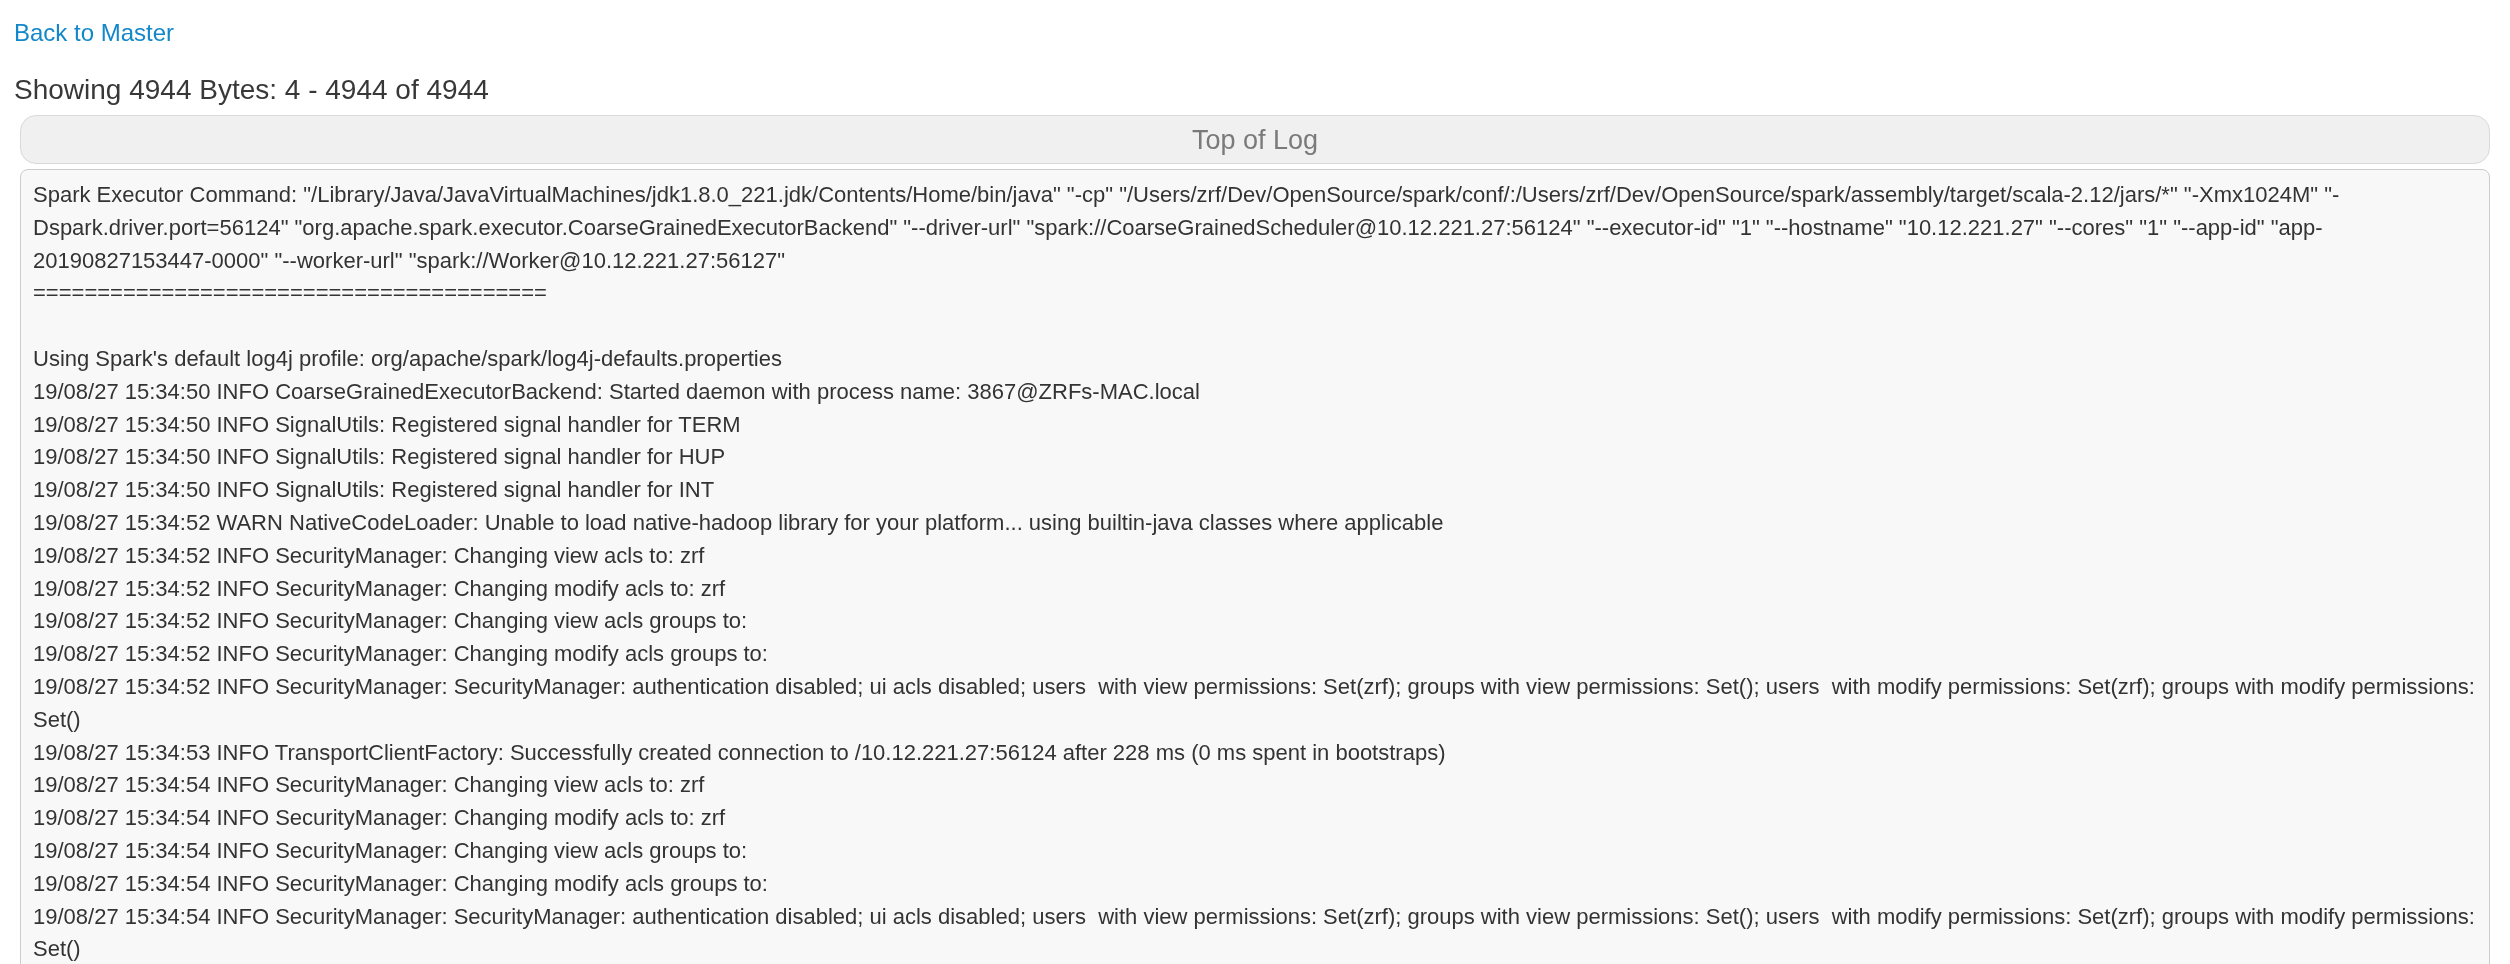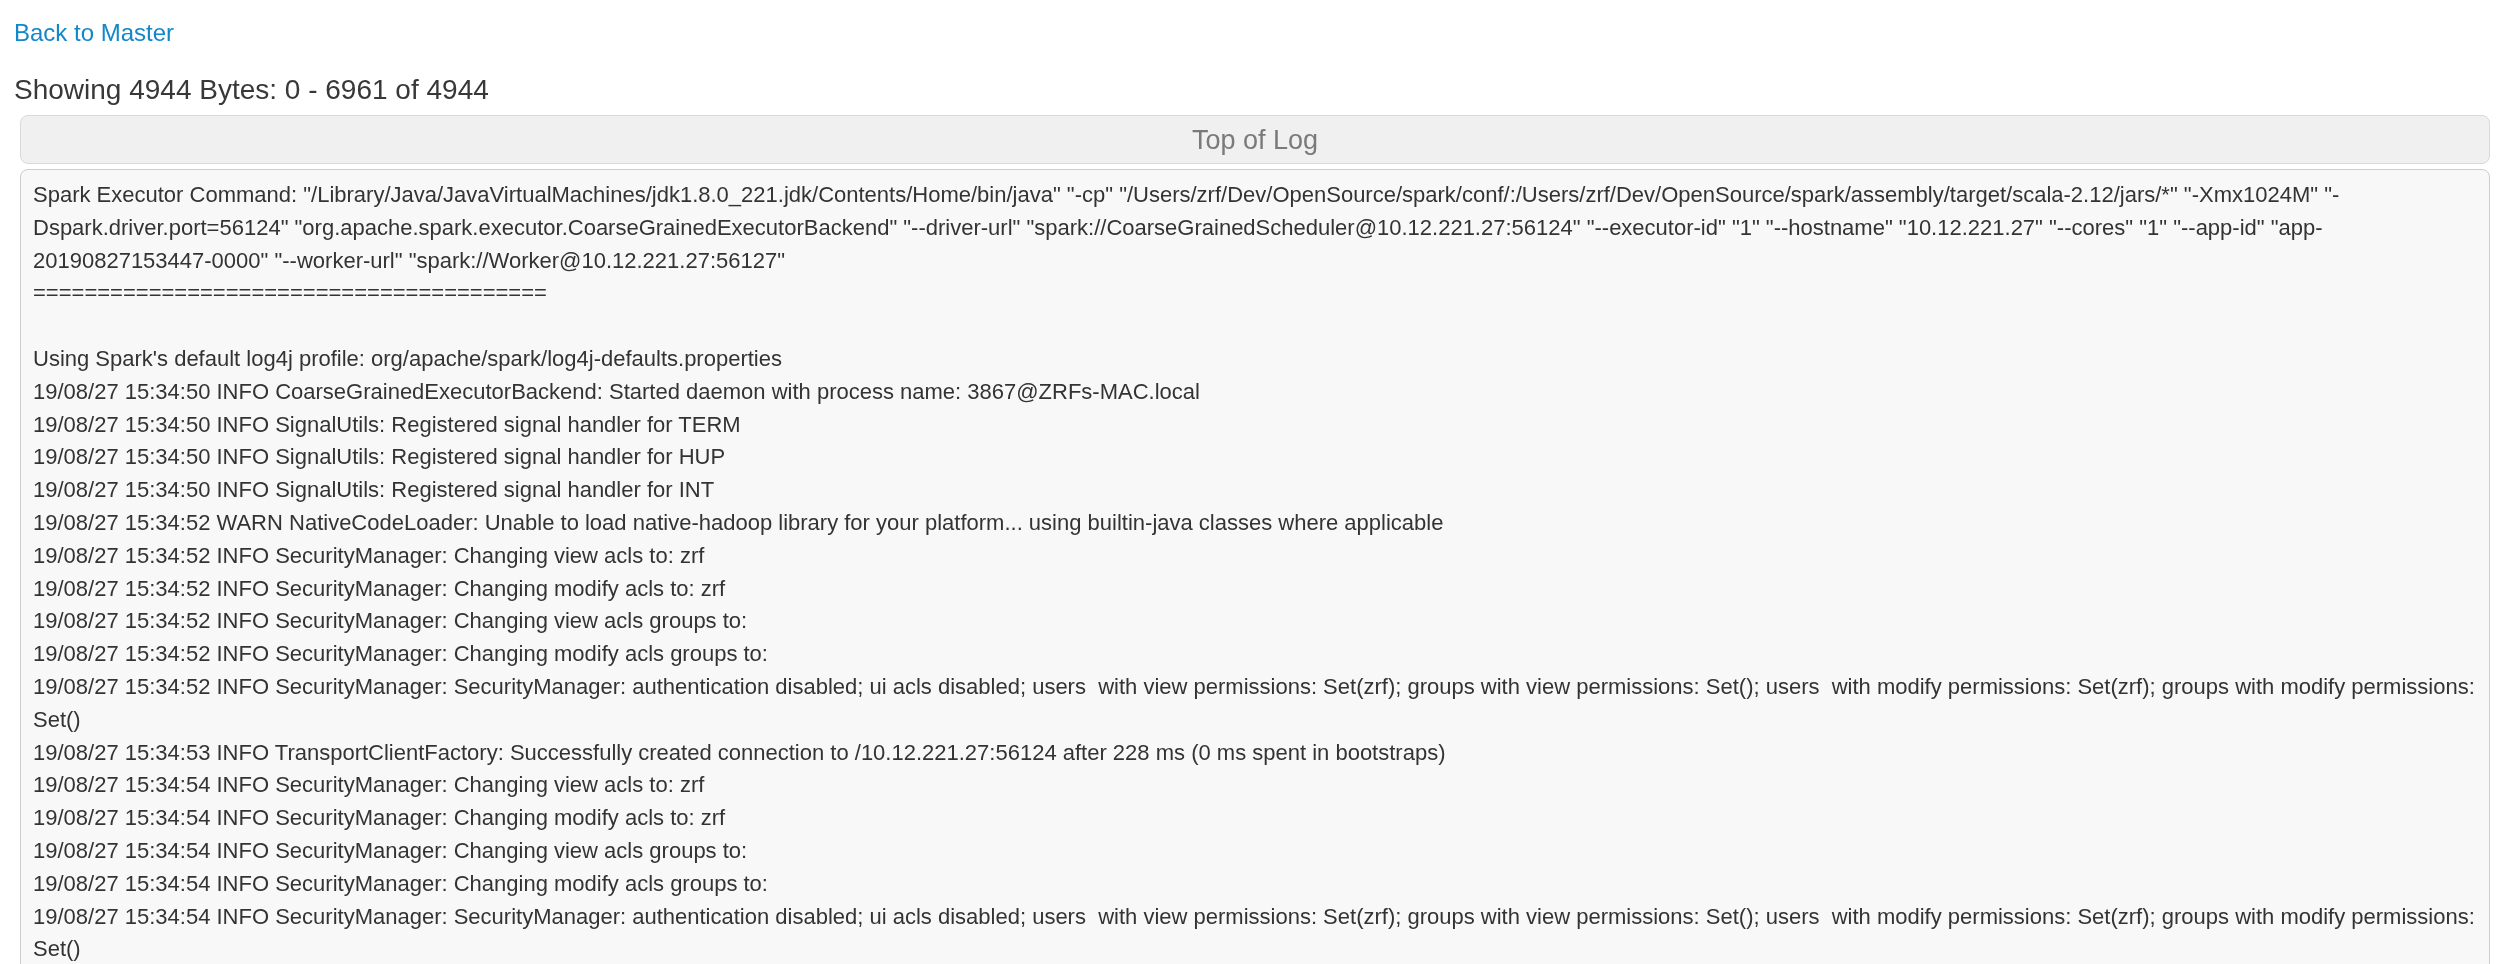--- a/index.html
+++ b/index.html
@@ -30,21 +30,21 @@
     color: #383838;
   }
   .log-header-btn {
     display: block;
     box-sizing: border-box;
     margin: 9px 8px 0 8px;
     width: calc(100% - 16px);
     height: 49px;
     background: #f0f0f0;
     border: 1px solid #d9d9d9;
-    border-radius: 8px;
+    border-radius: 16px;
     text-align: center;
     font-size: 27px;
     line-height: 47px;
     color: #7a7a7a;
     cursor: pointer;
     font-family: "Liberation Sans", sans-serif;
   }
   .log-box {
     box-sizing: border-box;
     margin: 5px 8px 0 8px;
@@ -65,21 +65,21 @@
     white-space: pre-wrap;
     word-wrap: break-word;
   }
 </style>
 </head>
 <body>
 
 <div class="page">
   <a class="back-link">Back to Master</a>
 
-  <div class="byte-range">Showing 4944 Bytes: 0 - 6961 of 4944</div>
+  <div class="byte-range">Showing 4944 Bytes: 4 - 4944 of 4944</div>
 
   <button class="log-header-btn">Top of Log</button>
 
   <div class="log-box">
     <pre class="log-text">Spark Executor Command: "/Library/Java/JavaVirtualMachines/jdk1.8.0_221.jdk/Contents/Home/bin/java" "-cp" "/Users/zrf/Dev/OpenSource/spark/conf/:/Users/zrf/Dev/OpenSource/spark/assembly/target/scala-2.12/jars/*" "-Xmx1024M" "-Dspark.driver.port=56124" "org.apache.spark.executor.CoarseGrainedExecutorBackend" "--driver-url" "spark://CoarseGrainedScheduler@10.12.221.27:56124" "--executor-id" "1" "--hostname" "10.12.221.27" "--cores" "1" "--app-id" "app-20190827153447-0000" "--worker-url" "spark://Worker@10.12.221.27:56127"
 ========================================
 
 Using Spark's default log4j profile: org/apache/spark/log4j-defaults.properties
 19/08/27 15:34:50 INFO CoarseGrainedExecutorBackend: Started daemon with process name: 3867@ZRFs-MAC.local
 19/08/27 15:34:50 INFO SignalUtils: Registered signal handler for TERM

